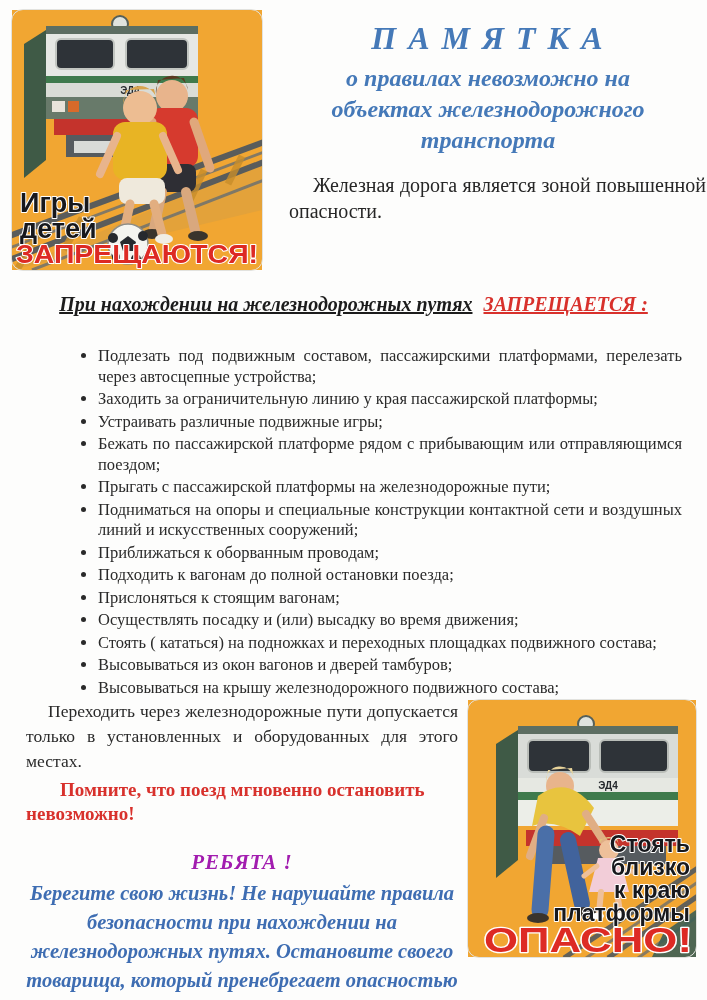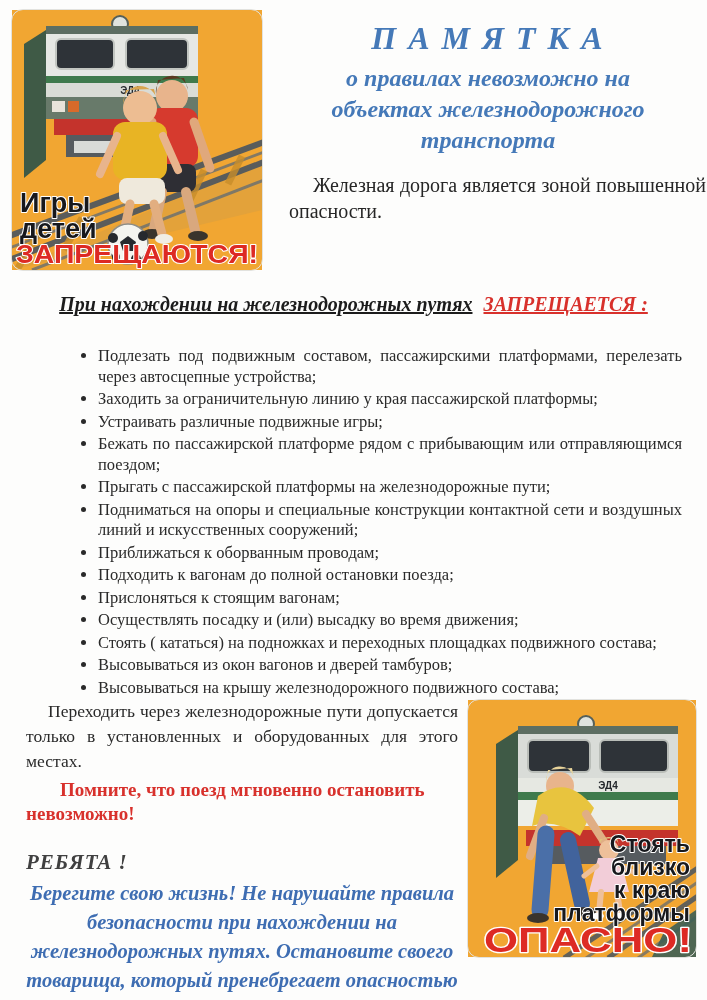--- a/index.html
+++ b/index.html
@@ -30,22 +30,22 @@
   .rules-list { position:absolute; left:66px; top:338px; width:584px; margin:8px;
                 padding-left:24px; list-style:disc outside; }
   .rules-list li { font-size:16.5px; line-height:20.5px; margin-bottom:2px;
                    text-align:justify; color:#2a2a2a; }
 
   .left-col { position:absolute; left:26px; top:699px; width:432px; }
   .crossing { margin:0; font-size:17.5px; line-height:25px; text-align:justify;
               text-indent:22px; color:#2a2a2a; }
   .warning  { margin:4px 0 8px 0; font-size:19px; font-weight:bold; line-height:24px;
               text-indent:34px; color:#d8312c; }
-  .appeal-heading { margin-top:24px; font-size:21px; font-weight:bold;
-                    font-style:italic; color:#404040; letter-spacing:1px; }
+  .appeal-heading { margin-top:24px; text-align:center; font-size:21px; font-weight:bold;
+                    font-style:italic; color:#a21caf; letter-spacing:1px; }
   .appeal-text { margin:4px 0 0 0; text-align:center; font-size:20.5px; line-height:29px;
                  font-weight:bold; font-style:italic; color:#3e6db2; }
 
   .poster-caption { font-family:"Liberation Sans","DejaVu Sans",sans-serif; font-weight:bold; }
 </style>
 </head>
 <body>
 
 <div class="page">
 

